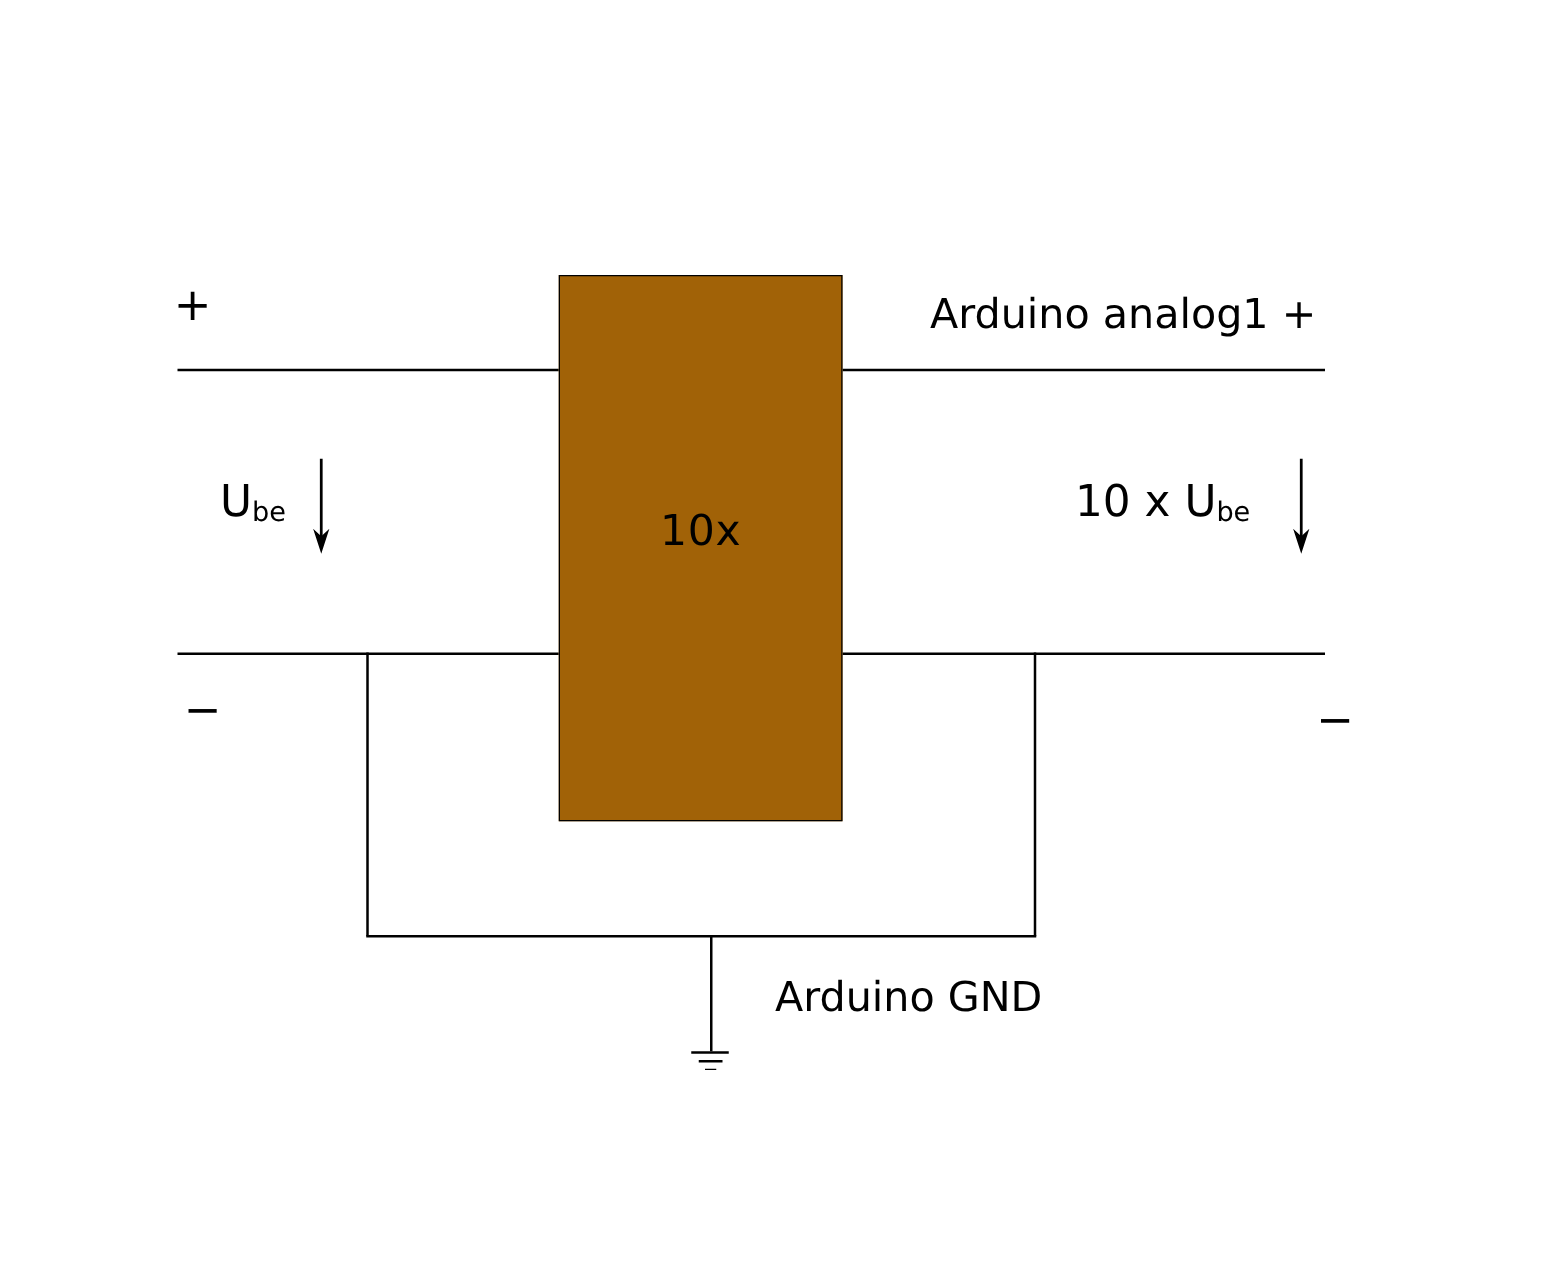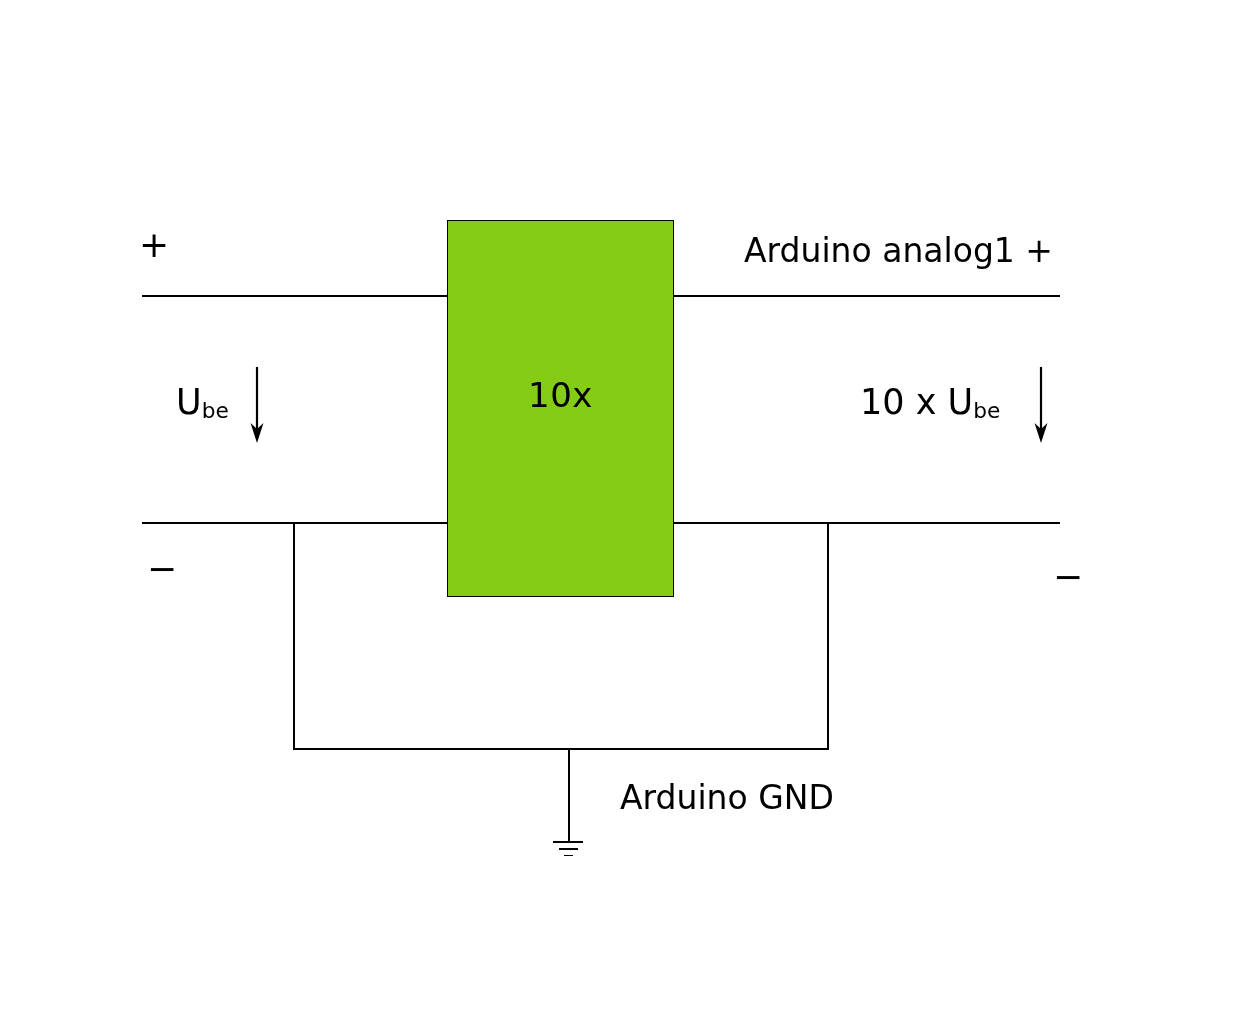--- a/index.html
+++ b/index.html
@@ -20,23 +20,23 @@
     position: absolute;
     background: #000000;
   }
   .wire.h { height: 1.6px; }
   .wire.v { width: 1.6px; }
   .amp-box {
     position: absolute;
     left: 447px;
     top: 220px;
     width: 227px;
-    height: 377px;
+    height: 437px;
     border: 1.7px solid #000000;
-    background: #84cc16;
+    background: #a16207;
     display: flex;
     align-items: center;
     justify-content: center;
     box-sizing: border-box;
   }
   .amp-label {
     text-align: center;
     font-size: 34px;
     line-height: 54px;
     transform: translateY(-14px);

